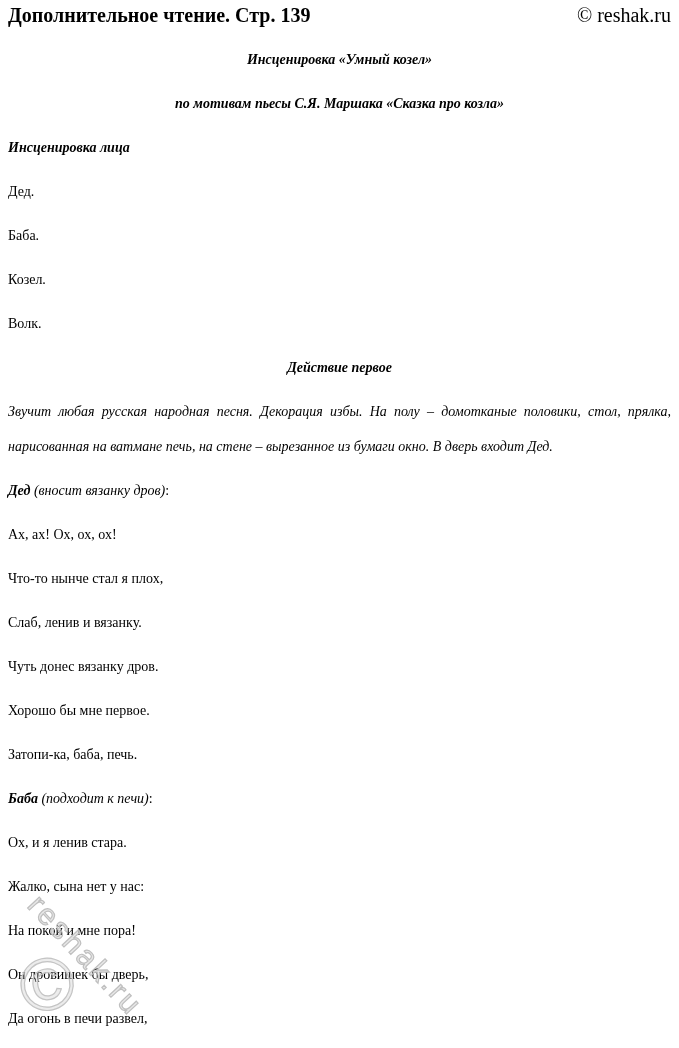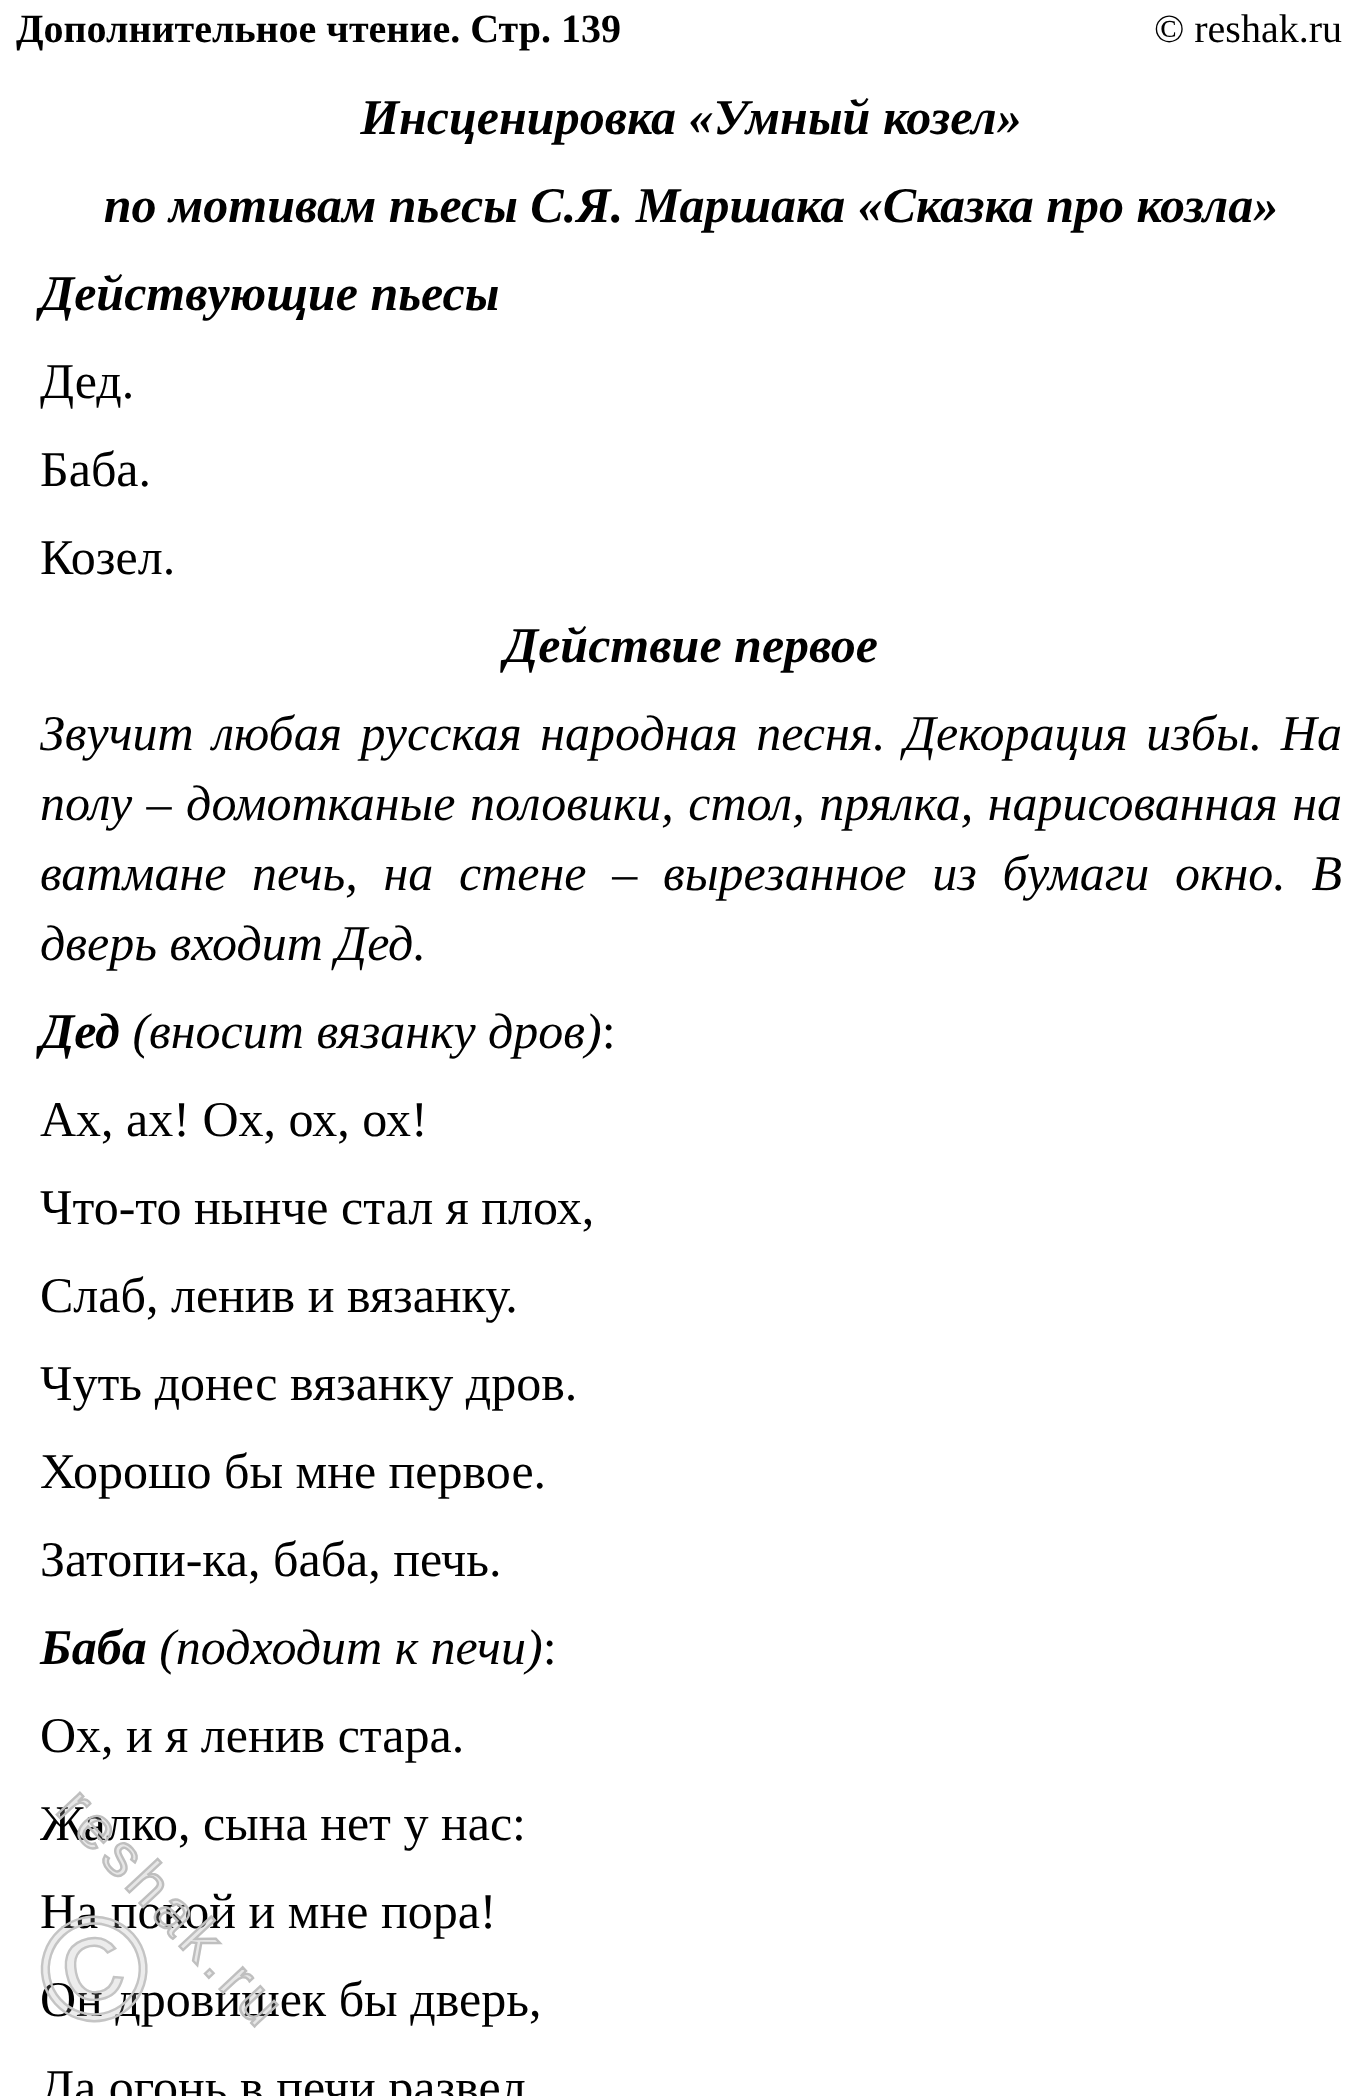--- a/index.html
+++ b/index.html
@@ -27,22 +27,22 @@
     justify-content: space-between;
     align-items: flex-start;
     font-size: 20px;
     line-height: 29px;
     margin-bottom: 12px;
   }
   .h-left { font-weight: bold; }
   .h-right { font-weight: normal; }
 
   p.line {
-    margin: 0 0 9px 12px;
-    font-size: 25px;
+    margin: 0 0 9px 0;
+    font-size: 14px;
     line-height: 35px;
     white-space: nowrap;
   }
   p.wrap { white-space: normal; }
   .center { text-align: center; }
   .bold { font-weight: bold; }
   .italic { font-style: italic; }
   .stage {
     text-align: justify;
     margin-bottom: 11px;
@@ -90,26 +90,27 @@
 <div class="page">
 
   <div class="header">
     <span class="h-left">Дополнительное чтение. Стр. 139</span>
     <span class="h-right">© reshak.ru</span>
   </div>
 
   <p class="line center bold italic">Инсценировка «Умный козел»</p>
   <p class="line center bold italic">по мотивам пьесы С.Я. Маршака «Сказка про козла»</p>
 
-  <p class="line bold italic">Действующие пьесы</p>
+  <p class="line bold italic">Инсценировка лица</p>
 
   <div id="cast-list">
       <p class="line">Дед.</p>
       <p class="line">Баба.</p>
       <p class="line">Козел.</p>
+      <p class="line">Волк.</p>
     </div>
 
   <p class="line center bold italic">Действие первое</p>
 
   <p class="line wrap italic stage">Звучит любая русская народная песня. Декорация избы. На полу – домотканые половики, стол, прялка, нарисованная на ватмане печь, на стене – вырезанное из бумаги окно. В дверь входит Дед.</p>
 
   <div id="dialogue-blocks">
       <p class="line"><span class="speaker">Дед</span><span class="direction"> (вносит вязанку дров)</span><span class="punct">:</span></p>
       <p class="line">Ах, ах! Ох, ох, ох!</p>
       <p class="line">Что-то нынче стал я плох,</p>

